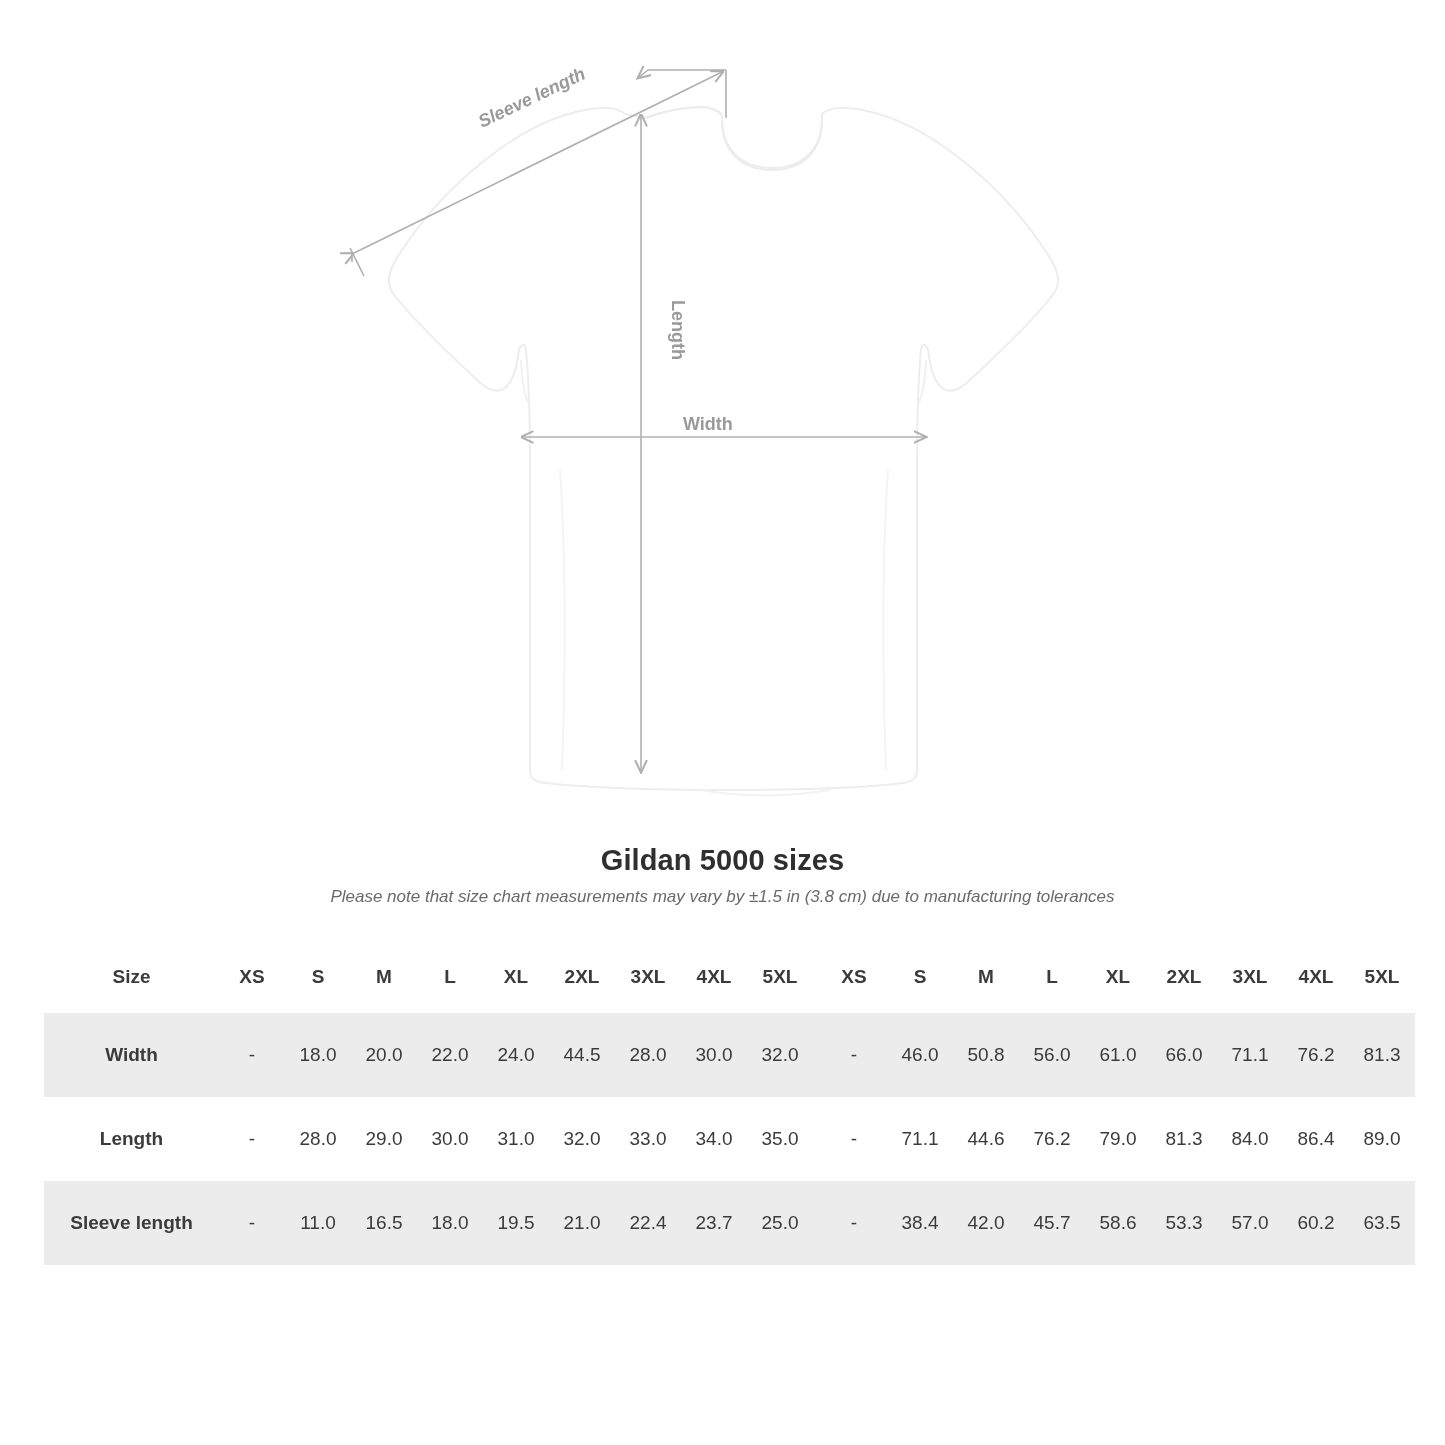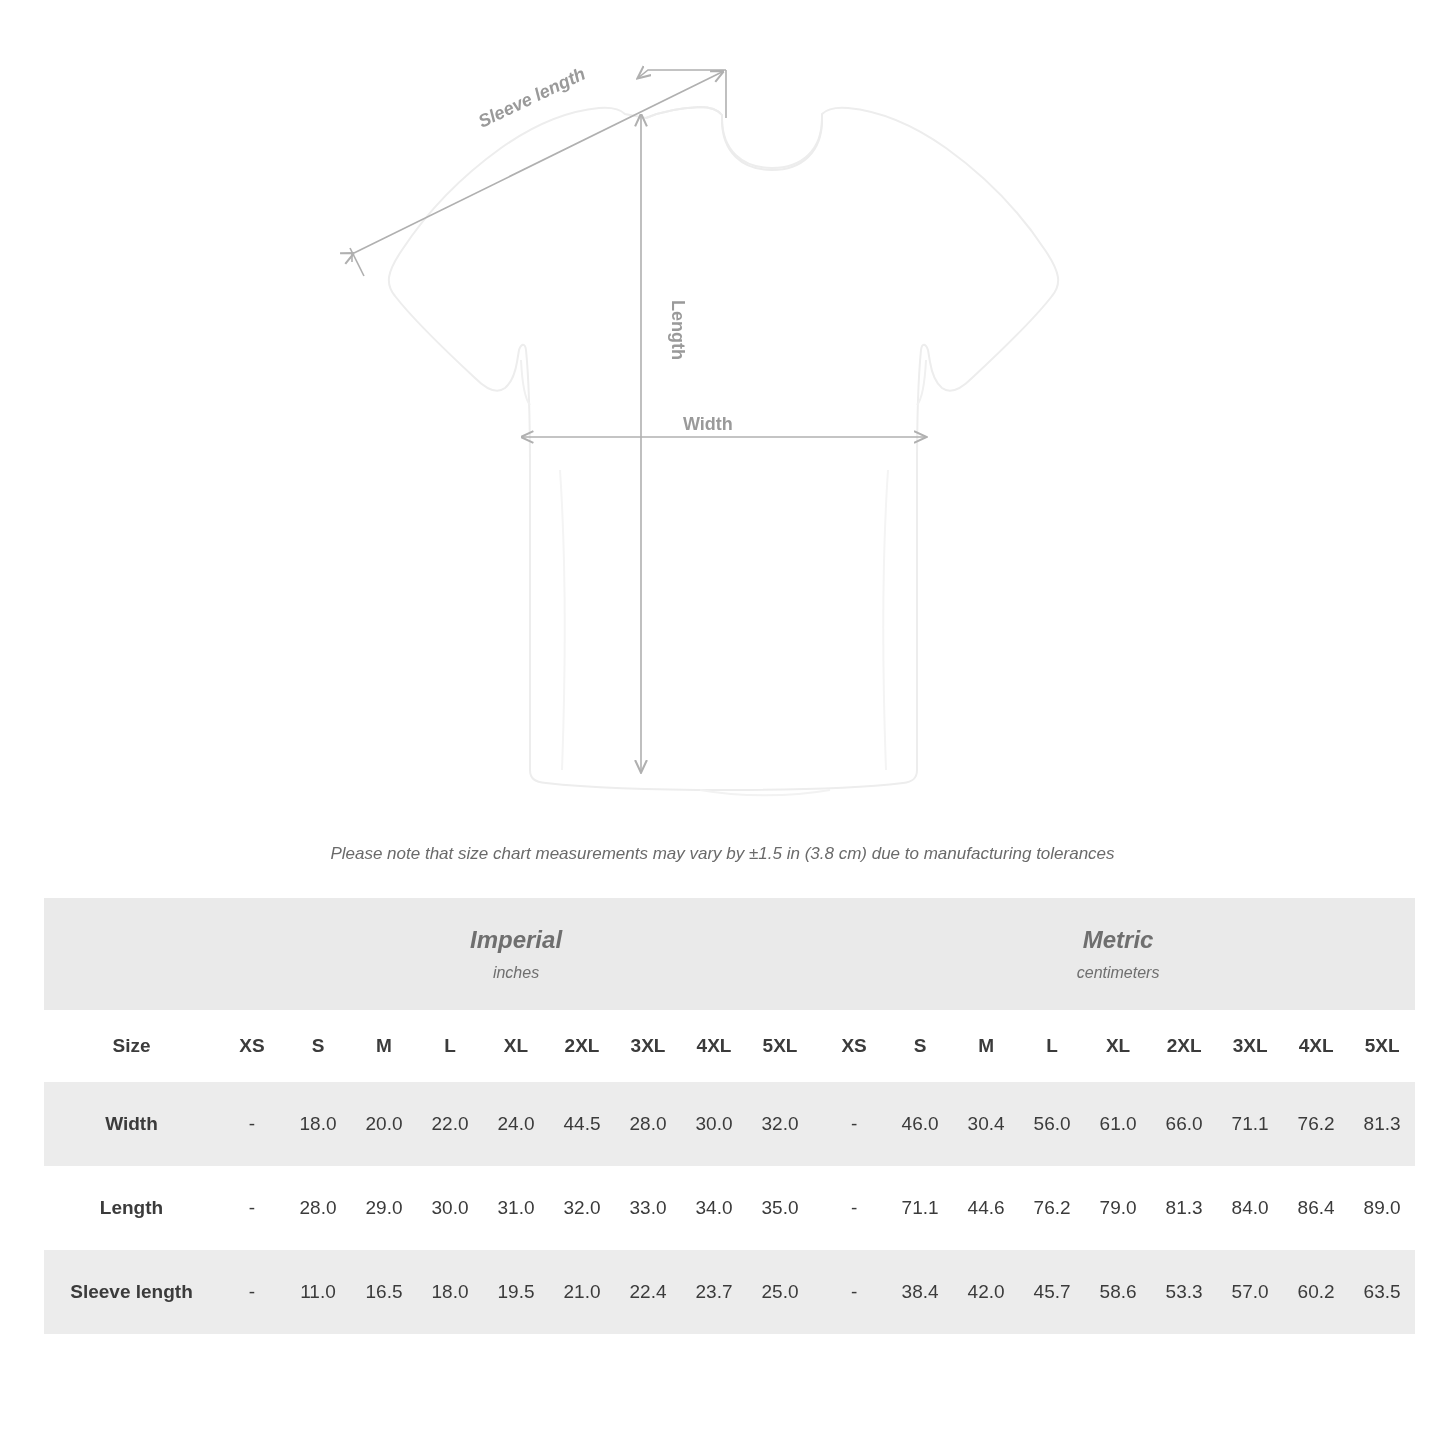--- a/index.html
+++ b/index.html
@@ -186,20 +186,21 @@
     <text x="672" y="300" transform="rotate(90 672 300)" font-family="Liberation Sans, sans-serif" font-size="18" font-weight="bold" fill="#9a9a9a" id="lbl-length">Length</text>
 
     <g>
       <path d="M523,437 L926,437" fill="none" stroke="#b0b0b0" stroke-width="1.6" marker-start="url(#arrTail)" marker-end="url(#arrHead)"></path>
     </g>
     <text x="683" y="430" font-family="Liberation Sans, sans-serif" font-size="18" font-weight="bold" fill="#9a9a9a" id="lbl-width">Width</text>
   </svg>
 </div>
 
 <div id="title-block">
+  <div id="chart-title">Gildan 5000 sizes</div>
   <div id="chart-subtitle">Please note that size chart measurements may vary by ±1.5 in (3.8 cm) due to manufacturing tolerances</div>
 </div>
 
 <div id="size-table-wrap">
   <table class="size-table">
     <colgroup>
       <col class="col-label">
       <col class="col-val">
         <col class="col-val">
         <col class="col-val">
@@ -214,32 +215,20 @@
         <col class="col-val">
         <col class="col-val">
         <col class="col-val">
       <col class="col-val">
         <col class="col-val">
         <col class="col-val">
         <col class="col-val">
         <col class="col-val">
     </colgroup>
     <tbody>
-      <tr class="unit-row">
-        <td></td>
-        <td colspan="9">
-          <div class="unit-name">Imperial</div>
-          <div class="unit-sub">inches</div>
-        </td>
-        <td></td>
-        <td colspan="9">
-          <div class="unit-name">Metric</div>
-          <div class="unit-sub">centimeters</div>
-        </td>
-      </tr>
 
       <tr class="head-row">
         <td class="rowlabel">Size</td>
         <td class="sizecell">XS</td>
         <td class="sizecell">S</td>
         <td class="sizecell">M</td>
         <td class="sizecell">L</td>
         <td class="sizecell">XL</td>
         <td class="sizecell">2XL</td>
         <td class="sizecell">3XL</td>
@@ -264,21 +253,21 @@
         <td>20.0</td>
         <td>22.0</td>
         <td>24.0</td>
         <td>44.5</td>
         <td>28.0</td>
         <td>30.0</td>
         <td>32.0</td>
         <td></td>
         <td>-</td>
         <td>46.0</td>
-        <td>30.4</td>
+        <td>50.8</td>
         <td>56.0</td>
         <td>61.0</td>
         <td>66.0</td>
         <td>71.1</td>
         <td>76.2</td>
         <td>81.3</td>
       </tr>
 
       <tr class="data-row row-plain">
         <td class="rowlabel">Length</td>

